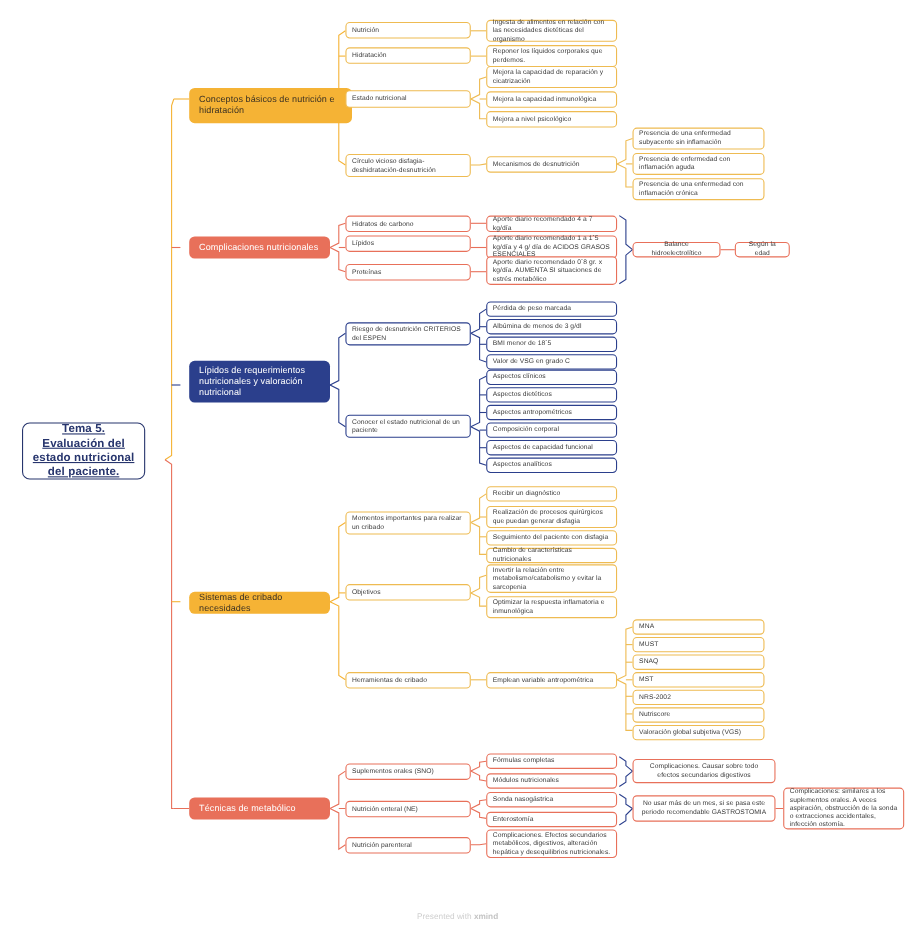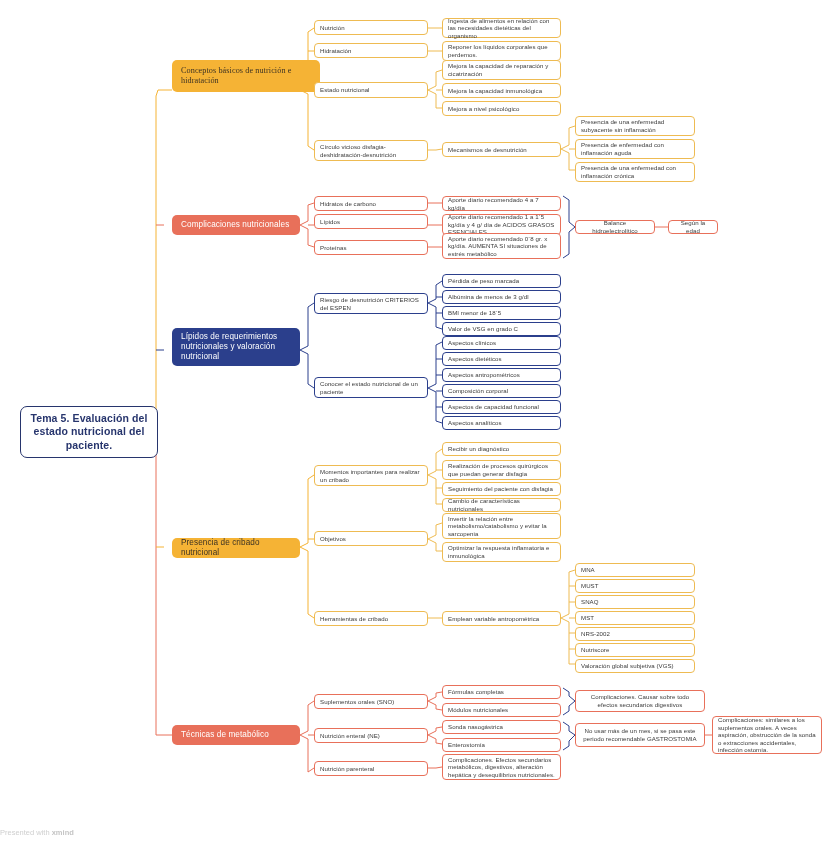--- a/index.html
+++ b/index.html
@@ -70,20 +70,21 @@
   .box.amber { border-color: #eebb52; }
   .box.coral { border-color: #e8705a; }
   .box.navy  { border-color: #2b3f8c; }
   .box.centered { justify-content: center; text-align: center; }
   
   .footer {
     position: absolute;
     left: 0;
     top: 828px;
     width: 832px;
+    text-align: center;
     font-size: 7.5px;
     color: #cfcfcf;
   }
   .footer .brand { font-weight: bold; color: #c4c4c4; }
 </style>
 </head>
 <body>
 
 <div id="canvas">
 
@@ -177,23 +178,23 @@
 
     <path d="M563 688 L569 692 L569 696 L575 701" stroke="#2b3f8c"></path>
     <path d="M563 715 L569 711 L569 706 L575 701" stroke="#2b3f8c"></path>
 
     <path d="M563 722 L569 726 L569 731 L575 735" stroke="#2b3f8c"></path>
     <path d="M563 750 L569 746 L569 741 L575 735" stroke="#2b3f8c"></path>
 
     <path d="M705 735 L712 735" stroke="#e8705a"></path>
   </svg>
 
-  <div class="node root" style="left:20px; top:406px; width:138px; height:52px;">Tema 5. Evaluación del estado nutricional del paciente.</div>
-
-  <div class="node branch amber" style="left:172px; top:60px; width:148px; height:32px;font-family:Liberation Serif, serif;">Conceptos básicos de nutrición e hidratación</div>
+  <div class="node root" style="left:20px; top:384px; width:112px; height:52px;text-decoration:underline;">Tema 5. Evaluación del estado nutricional del paciente.</div>
+
+  <div class="node branch amber" style="left:172px; top:80px; width:148px; height:32px;">Conceptos básicos de nutrición e hidratación</div>
 
   <div class="node box amber" style="left:314px; top:20px; width:114px; height:15px;">Nutrición</div>
   <div class="node box amber" style="left:442px; top:18px; width:119px; height:20px;">Ingesta de alimentos en relación con las necesidades dietéticas del organismo</div>
 
   <div class="node box amber" style="left:314px; top:43px; width:114px; height:15px;">Hidratación</div>
   <div class="node box amber" style="left:442px; top:41px; width:119px; height:20px;">Reponer los líquidos corporales que perdemos.</div>
 
   <div class="node box amber" style="left:314px; top:82px; width:114px; height:16px;">Estado nutricional</div>
   <div class="node box amber" style="left:442px; top:60px; width:119px; height:20px;">Mejora la capacidad de reparación y cicatrización</div>
   <div class="node box amber" style="left:442px; top:83px; width:119px; height:15px;">Mejora la capacidad inmunológica</div>
@@ -228,21 +229,21 @@
   <div class="node box navy" style="left:442px; top:322px; width:119px; height:14px;">Valor de VSG en grado C</div>
 
   <div class="node box navy" style="left:314px; top:377px; width:114px; height:21px;">Conocer el estado nutricional de un paciente</div>
   <div class="node box navy" style="left:442px; top:336px; width:119px; height:14px;">Aspectos clínicos</div>
   <div class="node box navy" style="left:442px; top:352px; width:119px; height:14px;">Aspectos dietéticos</div>
   <div class="node box navy" style="left:442px; top:368px; width:119px; height:14px;">Aspectos antropométricos</div>
   <div class="node box navy" style="left:442px; top:384px; width:119px; height:14px;">Composición corporal</div>
   <div class="node box navy" style="left:442px; top:400px; width:119px; height:14px;">Aspectos de capacidad funcional</div>
   <div class="node box navy" style="left:442px; top:416px; width:119px; height:14px;">Aspectos analíticos</div>
 
-  <div class="node branch amber" style="left:172px; top:538px; width:128px; height:20px;">Presencia de cribado nutricional</div>
+  <div class="node branch amber" style="left:172px; top:538px; width:128px; height:20px;">Sistemas de cribado necesidades</div>
 
   <div class="node box amber" style="left:314px; top:465px; width:114px; height:21px;">Momentos importantes para realizar un cribado</div>
   <div class="node box amber" style="left:442px; top:442px; width:119px; height:14px;">Recibir un diagnóstico</div>
   <div class="node box amber" style="left:442px; top:460px; width:119px; height:20px;">Realización de procesos quirúrgicos que puedan generar disfagia</div>
   <div class="node box amber" style="left:442px; top:482px; width:119px; height:14px;">Seguimiento del paciente con disfagia</div>
   <div class="node box amber" style="left:442px; top:498px; width:119px; height:14px;">Cambio de características nutricionales</div>
 
   <div class="node box amber" style="left:314px; top:531px; width:114px; height:15px;">Objetivos</div>
   <div class="node box amber" style="left:442px; top:513px; width:119px; height:26px;">Invertir la relación entre metabolismo/catabolismo y evitar la sarcopenia</div>
   <div class="node box amber" style="left:442px; top:542px; width:119px; height:20px;">Optimizar la respuesta inflamatoria e inmunológica</div>

